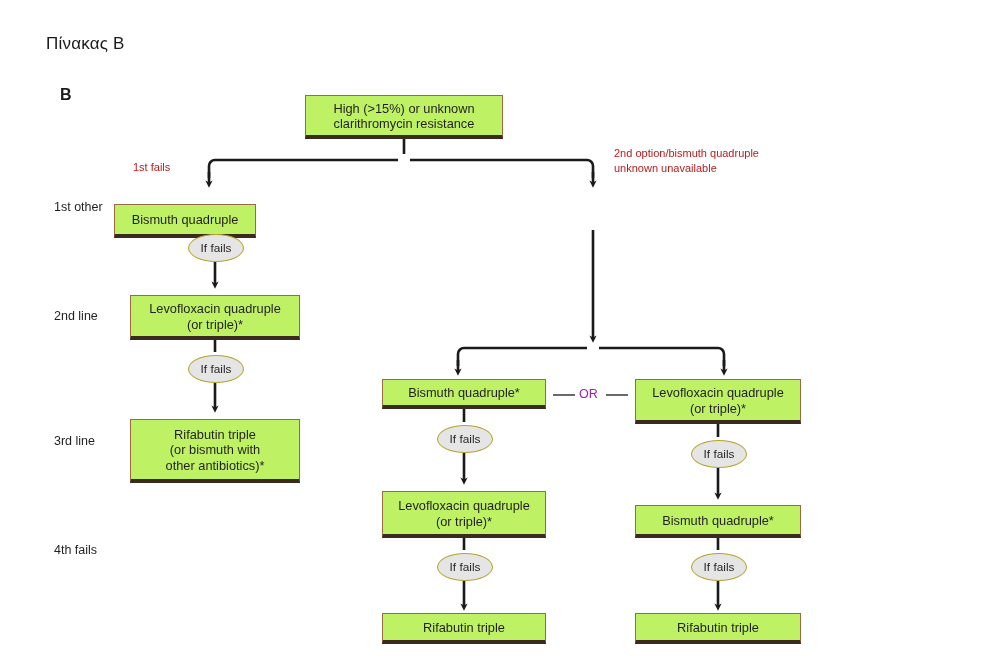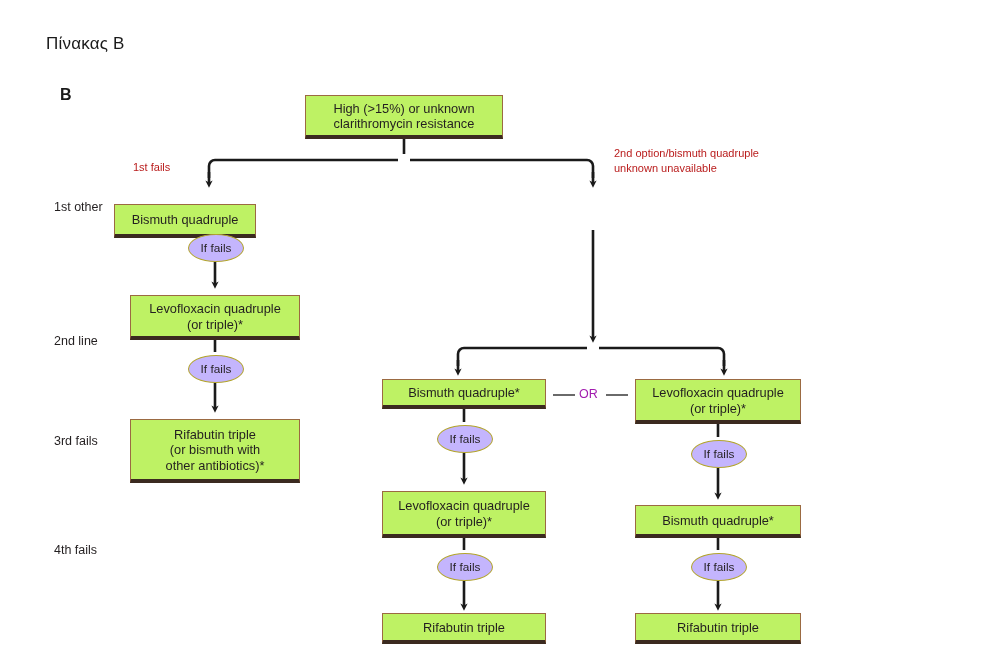--- a/index.html
+++ b/index.html
@@ -75,21 +75,21 @@
     line-height: 15.5px;
     color: #231f20;
     padding: 1px 4px 0 4px;
     white-space: pre-line;
   }
 
   
   .pill {
     position: absolute;
     box-sizing: border-box;
-    background: #c4b5fd;
+    background: #e5e5e5;
     border: 1.2px solid #b3a52c;
     border-radius: 50%;
     display: flex;
     align-items: center;
     justify-content: center;
     font-size: 11.8px;
     color: #231f20;
     white-space: nowrap;
   }
 
@@ -162,22 +162,22 @@
       <path d="M464,581 L464,607" marker-end="url(#arrow)"></path>
 
       <path d="M718,424 L718,437"></path>
       <path d="M718,468 L718,496" marker-end="url(#arrow)"></path>
       <path d="M718,538 L718,550"></path>
       <path d="M718,581 L718,607" marker-end="url(#arrow)"></path>
     </g>
   </svg>
 
   <div class="row-label" style="left:54px; top:200px;">1st other</div>
-  <div class="row-label" style="left:54px; top:309px;margin-top:25px;">2nd line</div>
-  <div class="row-label" style="left:54px; top:434px;">3rd fails</div>
+  <div class="row-label" style="left:54px; top:309px;">2nd line</div>
+  <div class="row-label" style="left:54px; top:434px;">3rd line</div>
   <div class="row-label" style="left:54px; top:543px;">4th fails</div>
 
   <div class="branch-note" style="left:133px; top:160px;">1st fails</div>
   <div class="branch-note" style="left:614px; top:146px;">2nd option/bismuth quadruple</div>
   <div class="branch-note" style="left:614px; top:161px;">unknown unavailable</div>
 
   <div class="box" style="left:305px; top:95px; width:198px; height:44px;">High (&gt;15%) or unknown
 clarithromycin resistance</div>
 
   <div class="box" style="left:114px; top:186px; width:142px; height:34px;margin-top:18px;">Bismuth quadruple</div>

